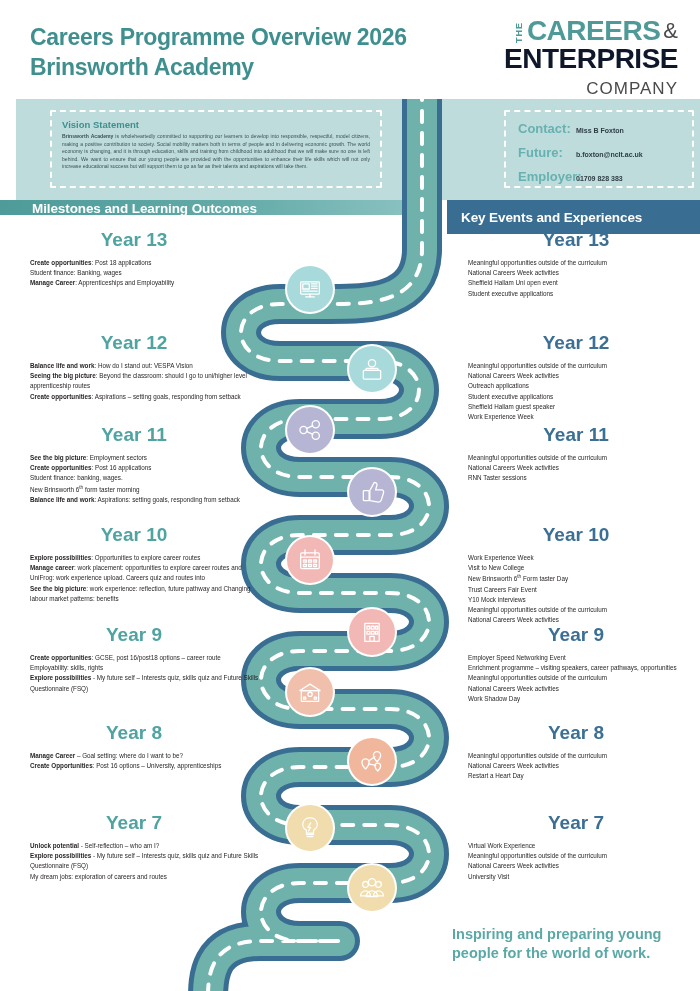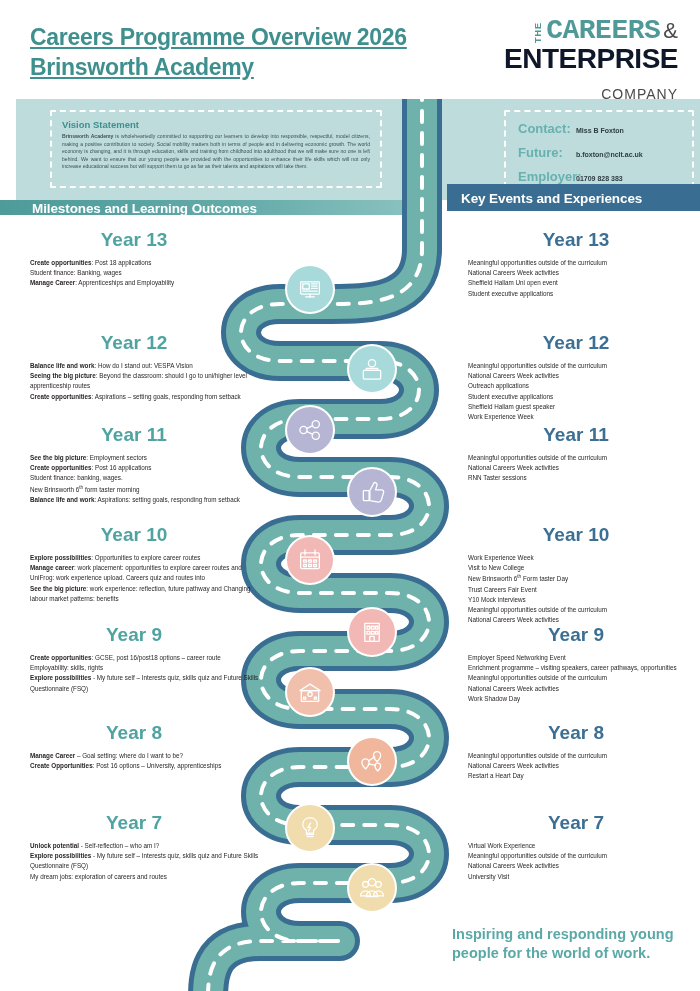--- a/index.html
+++ b/index.html
@@ -12,33 +12,33 @@
   }
 
   
   .header {
     position: absolute; top: 0; left: 0; width: 700px; height: 99px;
     background: #ffffff;
   }
   .title-block { position: absolute; left: 30px; top: 22px; }
   .title-line {
     font-size: 23px; font-weight: bold; color: #3e8f8e;
-    letter-spacing: -0.3px; line-height: 1.32; text-decoration: underline;
+    letter-spacing: -0.3px; line-height: 1.32;
   }
   .logo { position: absolute; right: 22px; top: 18px; text-align: right; }
   .logo-r1 { display: flex; align-items: flex-end; justify-content: flex-end; gap: 3px; }
   .logo-the {
     font-size: 9px; color: #4f9a99; font-weight: bold;
     writing-mode: vertical-rl; transform: rotate(180deg);
     letter-spacing: 1px; line-height: 1; margin-bottom: 2px;
   }
-  .logo-careers { font-size: 28px; font-weight: bold; color: #4f9a99; letter-spacing: -0.5px; line-height: 0.95; font-family: Liberation Mono, monospace; }
+  .logo-careers { font-size: 28px; font-weight: bold; color: #4f9a99; letter-spacing: -0.5px; line-height: 0.95; }
   .logo-amp { font-size: 22px; color: #4a4a4a; line-height: 1.2; font-weight: normal; }
   .logo-ent { font-size: 28px; font-weight: bold; color: #0f172a; letter-spacing: -0.5px; line-height: 0.95; margin-top: 1px;}
-  .logo-comp { font-size: 14px; color: #4a4a4a; letter-spacing: 1px; line-height: 1.2; margin-top: 14px; }
+  .logo-comp { font-size: 17px; color: #4a4a4a; letter-spacing: 1px; line-height: 1.2; margin-top: 7px; }
 
   
   .band {
     position: absolute; top: 99px; left: 16px; width: 700px; height: 101px;
     background: #bfdcdc;
   }
   .dashbox {
     position: absolute;
     border: 2px dashed #ffffff;
     border-radius: 2px;
@@ -52,21 +52,21 @@
   .c-row { display: flex; align-items: baseline; margin-bottom: 9px; }
   .c-lab { font-size: 13px; font-weight: bold; color: #67b1b0; width: 58px; flex: none; }
   .c-val { font-size: 7px; font-weight: bold; color: #2e3d44; }
 
   
   .bar-left {
     position: absolute; top: 200px; left: 0; width: 420px; height: 15px;
     background: linear-gradient(to right, #4e9b9a 0%, #62aaa8 55%, #8cc3c1 100%);
   }
   .bar-right {
-    position: absolute; top: 184px; left: 447px; width: 253px; height: 27px;
+    position: absolute; top: 200px; left: 447px; width: 253px; height: 34px;
     background: #3a6d92;
   }
   .bar-text {
     position: absolute; top: 50%; transform: translateY(-50%);
     color: #ffffff; font-size: 13.5px; font-weight: bold; letter-spacing: -0.1px;
   }
   .bar-left .bar-text { left: 32px; }
   .bar-right .bar-text { left: 14px; }
 
   
@@ -416,13 +416,13 @@
       <div class="yr-head-r">Year 7</div>
       <div class="yr-body-r">
         <div>Virtual Work Experience</div>
         <div>Meaningful opportunities outside of the curriculum</div>
         <div>National Careers Week activities</div>
         <div>University Visit</div>
       </div>
     </div>
   </div>
 
-<div class="footer">Inspiring and responding young people for the world of work.</div>
+<div class="footer">Inspiring and preparing young people for the world of work.</div>
 
 </body></html>

